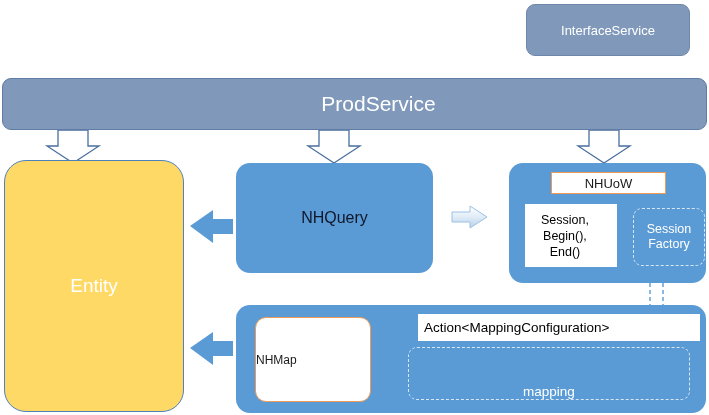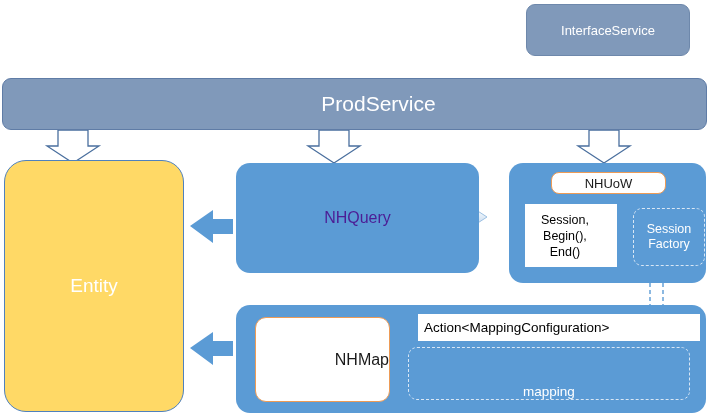--- a/index.html
+++ b/index.html
@@ -67,25 +67,25 @@
     border: 1.5px solid #4f81bd;
     border-radius: 22px;
     color: #ffffff;
     font-size: 19px;
   }
 
   
   #nhquery {
     left: 236px;
     top: 163px;
-    width: 243px;
+    width: 197px;
     height: 110px;
     background: #5b9bd5;
     border-radius: 14px;
-    color: #4c1d95;
+    color: #0f172a;
     font-size: 16px;
   }
 
   
   #nhuow-container {
     left: 509px;
     top: 163px;
     width: 197px;
     height: 120px;
     background: #5b9bd5;
@@ -93,21 +93,21 @@
     display: block;
   }
   #nhuow-title {
     position: absolute;
     left: 42px;
     top: 9px;
     width: 115px;
     height: 22px;
     background: #ffffff;
     border: 1.5px solid #ed9b56;
-    border-radius: 8px;
+    border-radius: 0;
     display: flex;
     align-items: center;
     justify-content: center;
     color: #1a1a1a;
     font-size: 13px;
     box-sizing: border-box;
   }
   #session-box {
     position: absolute;
     left: 16px;
@@ -150,30 +150,30 @@
     width: 470px;
     height: 108px;
     background: #5b9bd5;
     border-radius: 14px;
     display: block;
   }
   #nhmap-box {
     position: absolute;
     left: 19px;
     top: 12px;
-    width: 135px;
+    width: 116px;
     height: 85px;
     background: #ffffff;
     border: 1.6px solid #ed9b56;
     border-radius: 11px;
     display: flex;
     align-items: center;
-    justify-content: flex-end;
+    justify-content: flex-start;
     color: #1a1a1a;
-    font-size: 16px;
+    font-size: 12px;
     box-sizing: border-box;
   }
   #action-box {
     position: absolute;
     left: 172px;
     top: 9px;
     width: 282px;
     height: 27px;
     background: #ffffff;
     display: flex;

